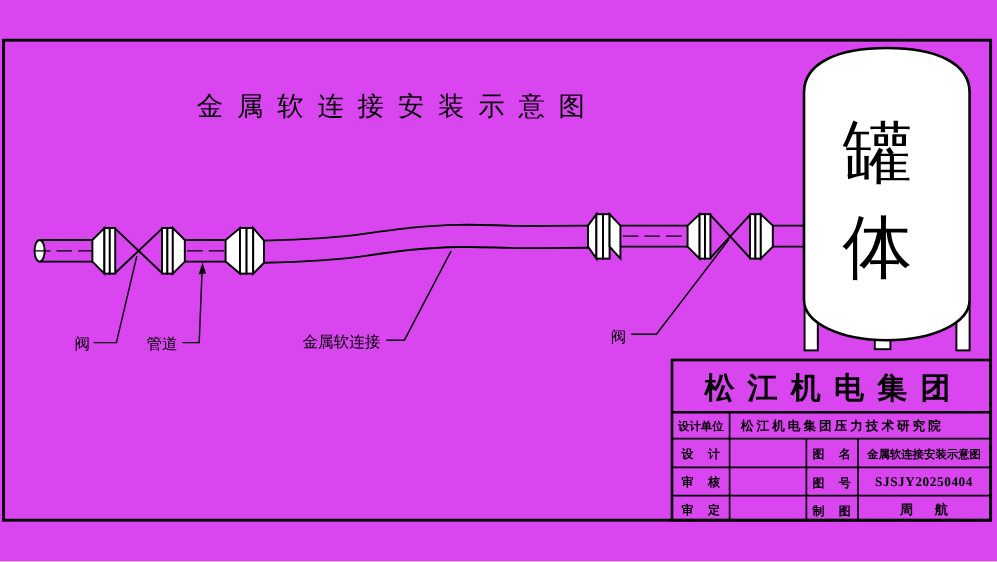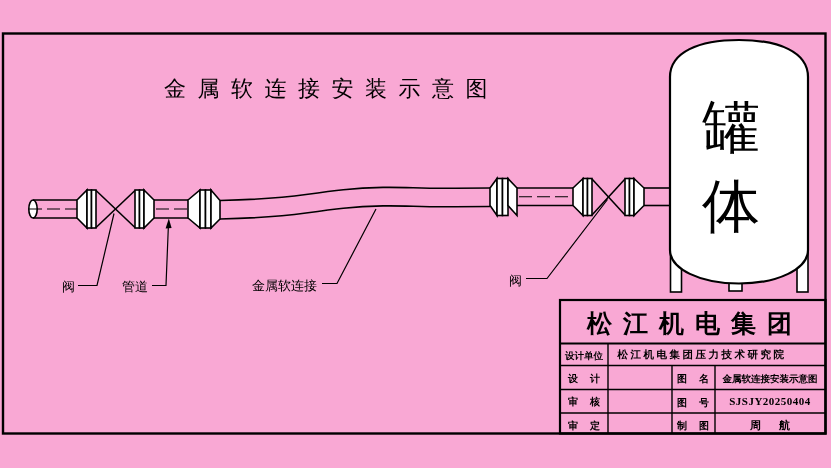--- a/index.html
+++ b/index.html
@@ -1,16 +1,16 @@
 <!DOCTYPE html>
 <html><head>
 <meta charset="utf-8">
 <style>
   html,body{margin:0;padding:0;background:#ffffff;}
-  .page{position:relative;width:831px;height:468px;background:#f9a8d4;overflow:hidden;}
+  .page{position:relative;width:831px;height:468px;background:#d946ef;overflow:hidden;}
   svg{display:block;}
   .t{font-family:"Liberation Serif","DejaVu Serif",serif;fill:#000000;}
   .b{font-weight:bold;}
   .ln{stroke:#000000;fill:none;stroke-width:1.6;}
   .thin{stroke:#000000;fill:none;stroke-width:1.2;}
   .shape{fill:#ffffff;stroke:#000000;stroke-width:1.6;}
   .dash{stroke:#000000;fill:none;stroke-width:1.1;stroke-dasharray:13 5;}
 </style>
 </head>
 <body>

